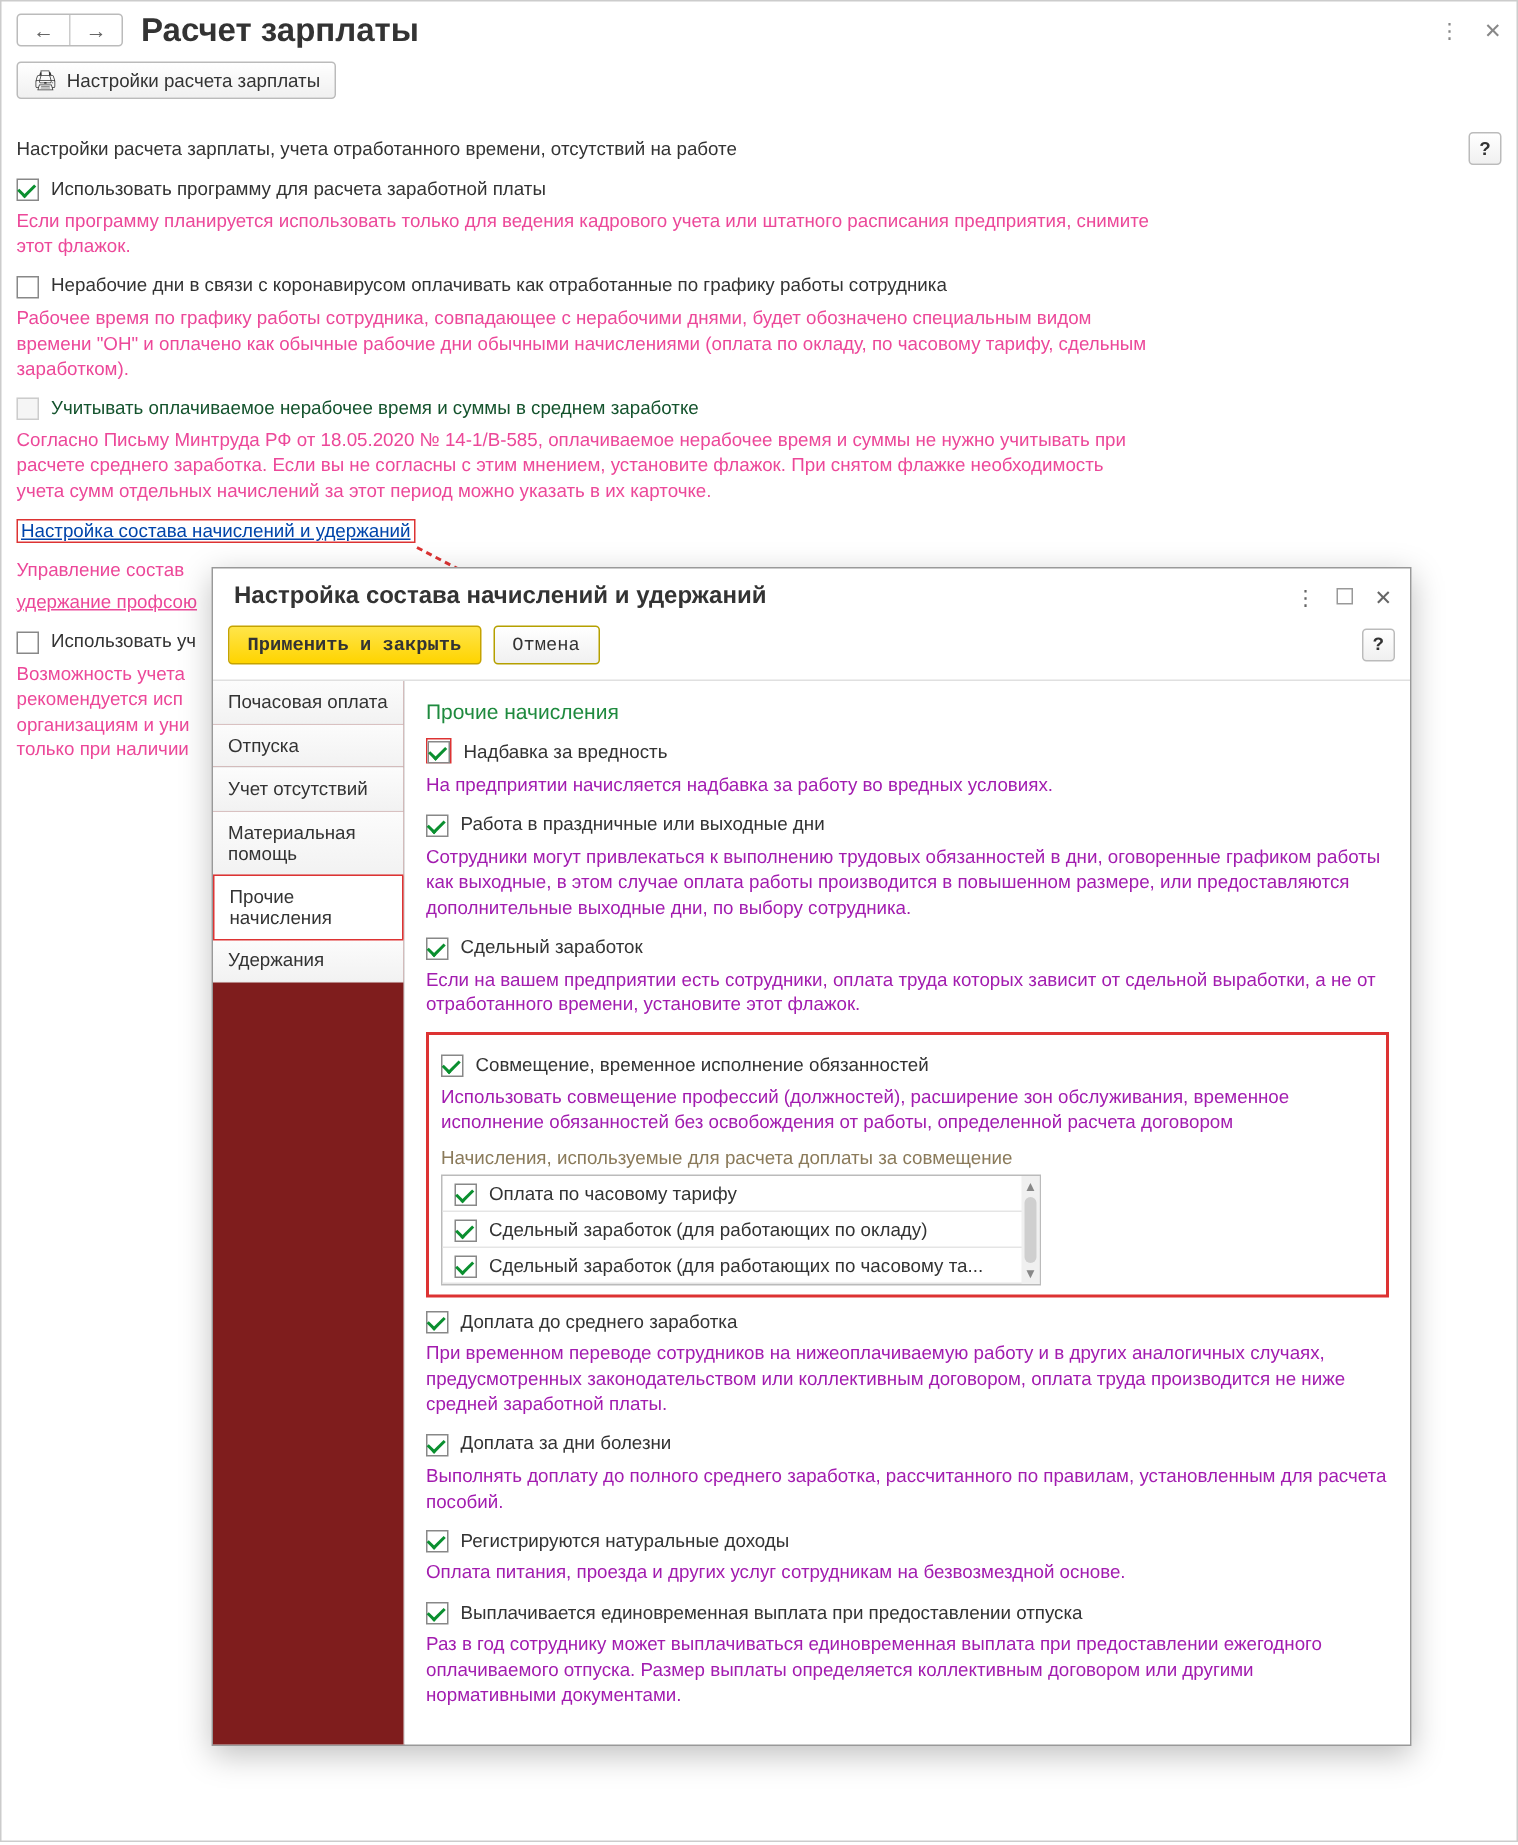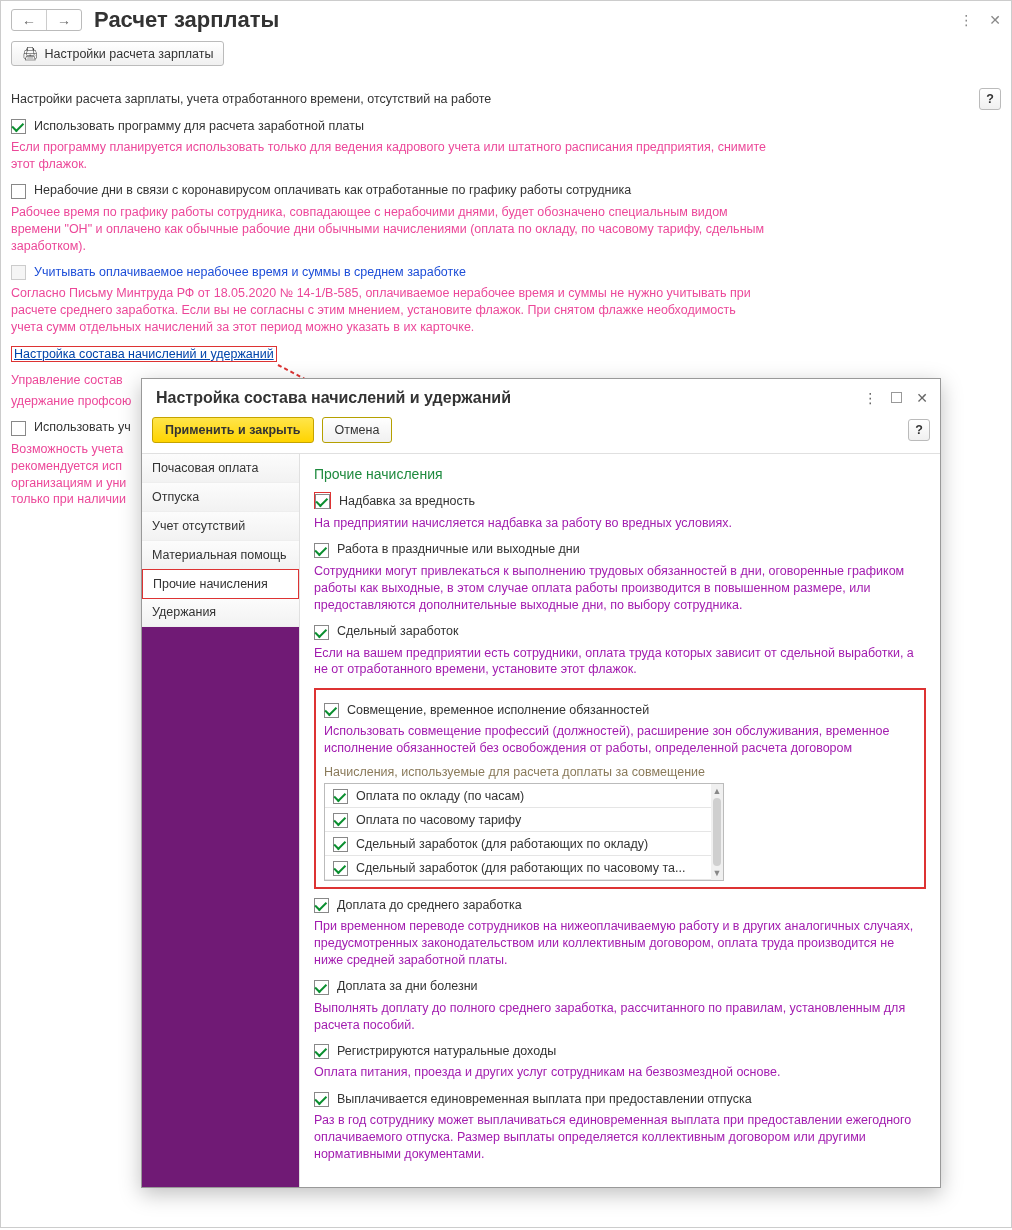--- a/index.html
+++ b/index.html
@@ -24,37 +24,37 @@
   .settings-btn { display:inline-flex; align-items:center; gap:6px; border:1px solid #bbb; border-radius:3px; padding:4px 10px; margin:2px 0 10px 0; background:linear-gradient(#fff,#f0f0f0); cursor:pointer;}
   .print-icon { font-size:13px; }
   .section-title-row { display:flex; align-items:center; margin:12px 0 8px 0;}
   .section-title { color:#333; }
   .help-btn { margin-left:auto; border:1px solid #bbb; border-radius:3px; width:22px; height:22px; display:flex; align-items:center; justify-content:center; font-weight:bold; cursor:pointer; background:linear-gradient(#fff,#f0f0f0);}
   .cb-row { display:flex; align-items:center; gap:8px; margin:6px 0;}
   .cb { width:15px; height:15px; border:1px solid #888; display:inline-flex; align-items:center; justify-content:center; cursor:pointer; background:#fff; flex-shrink:0; position:relative; top:1px;}
   .cb.checked::after { content:""; display:block; width:9px; height:5px; border-left:2px solid #0a8f2f; border-bottom:2px solid #0a8f2f; transform:rotate(-45deg) translate(0,-1px);}
   .cb.disabled { border-color:#ccc; background:#f5f5f5; cursor:default;}
   .cb-label {}
-  .cb-label.disabled { color:#1d4ed8; }
+  .cb-label.disabled { color:#14532d; }
   .desc { color:#ec4899; margin:4px 0 10px 0; line-height:1.35; max-width:760px;}
   .link { color:#0044aa; text-decoration:underline; cursor:pointer;}
   .link-outline { border:1px solid #d33; padding:0 2px; display:inline-block;}
   
   .anno { position:absolute; pointer-events:none; }
   
   .dialog { position:absolute; left:140px; top:377px; width:800px; background:#fff; border:1px solid #999; box-shadow:0 6px 20px rgba(0,0,0,0.25);}
   .dlg-titlebar { display:flex; align-items:center; padding:10px 12px 6px 14px;}
   .dlg-title { font-size:16px; font-weight:bold;}
   .dlg-ticons { margin-left:auto; display:flex; gap:14px; color:#666; }
   .dlg-ticons span { cursor:pointer; font-size:14px;}
-  .dlg-toolbar { display:flex; align-items:center; gap:8px; padding:4px 10px 10px 10px;}
+  .dlg-toolbar { display:flex; align-items:center; gap:8px; padding:4px 10px 10px 10px;font-family:Liberation Mono, monospace;}
   .btn { border:1px solid #b5a000; border-radius:3px; padding:5px 12px; cursor:pointer; background:linear-gradient(#fff,#f0f0f0);}
   .btn.primary { background:linear-gradient(#ffe54a,#ffd400); font-weight:bold; border-color:#c5a300;}
   .dlg-body { display:flex; border-top:1px solid #e0e0e0;}
-  .sidebar { width:158px; border-right:1px solid #e0e0e0; background:#701a75; padding-top:0;}
+  .sidebar { width:128px; border-right:1px solid #e0e0e0; background:#7f1d1d; padding-top:0;}
   .side-item { padding:7px 10px; border-bottom:1px solid #eee; cursor:pointer; background:linear-gradient(#fcfcfc,#f2f2f2);}
   .side-item.selected { background:#fff; border:1px solid #d33; margin:-1px 0; position:relative; z-index:1;}
   .content { flex:1; padding:8px 14px 14px 14px;}
   .content-h { color:#1e8a3e; font-size:14px; margin:4px 0 10px 0;}
   .opt-block { margin-bottom:10px;}
   .opt-desc { color:#a21caf; margin:3px 0 8px 0; line-height:1.35;}
   .section-highlight { border:2px solid #d33; padding:6px 8px 6px 8px; margin:4px 0 8px 0;}
   .sub-title { color:#8a7a5a; margin:4px 0 4px 0;}
   .listbox { border:1px solid #bbb; width:400px; position:relative; background:#fff;}
   .list-row { display:flex; align-items:center; gap:8px; padding:4px 8px; border-bottom:1px solid #e5e5e5; cursor:default;}
@@ -122,21 +122,21 @@
     <defs>
         <marker id="ah" markerWidth="8" markerHeight="8" refX="6" refY="3" orient="auto">
           <path d="M0,0 L7,3 L0,6 Z" fill="#d33"></path>
         </marker>
       </defs>
     <line x1="2" y1="6" x2="48" y2="30" stroke="#d33" stroke-width="2" stroke-dasharray="4 3" marker-end="url(#ah)"></line>
   </svg>
 
   
   <div class="desc" style="margin-top:10px; max-width:150px;">Управление состав</div>
-  <div class="desc" style="margin-top:-6px; max-width:150px;">удержание профсою</div>
+  <div class="desc" style="margin-top:-6px; max-width:150px;text-decoration:underline;">удержание профсою</div>
 
   <div class="cb-row" style="max-width:150px;">
     <span class="cb"></span>
     <span class="cb-label">Использовать уч</span>
   </div>
   <div class="desc" style="max-width:130px; white-space:pre-line;">Возможность учета
 рекомендуется исп
 организациям и уни
 только при наличии</div>
 
@@ -201,24 +201,20 @@
           <div class="cb-row">
             <span class="cb checked"></span>
             <span class="cb-label">Совмещение, временное исполнение обязанностей</span>
           </div>
           <div class="opt-desc">Использовать совмещение профессий (должностей), расширение зон обслуживания, временное исполнение обязанностей без освобождения от работы, определенной расчета договором</div>
           <div class="sub-title">Начисления, используемые для расчета доплаты за совмещение</div>
 
           <div class="listbox">
             <div class="list-row">
               <span class="cb checked"></span>
-              <span>Оплата по окладу (по часам)</span>
-            </div>
-            <div class="list-row">
-              <span class="cb checked"></span>
               <span>Оплата по часовому тарифу</span>
             </div>
             <div class="list-row">
               <span class="cb checked"></span>
               <span>Сдельный заработок (для работающих по окладу)</span>
             </div>
             <div class="list-row">
               <span class="cb checked"></span>
               <span>Сдельный заработок (для работающих по часовому та...</span>
             </div>

